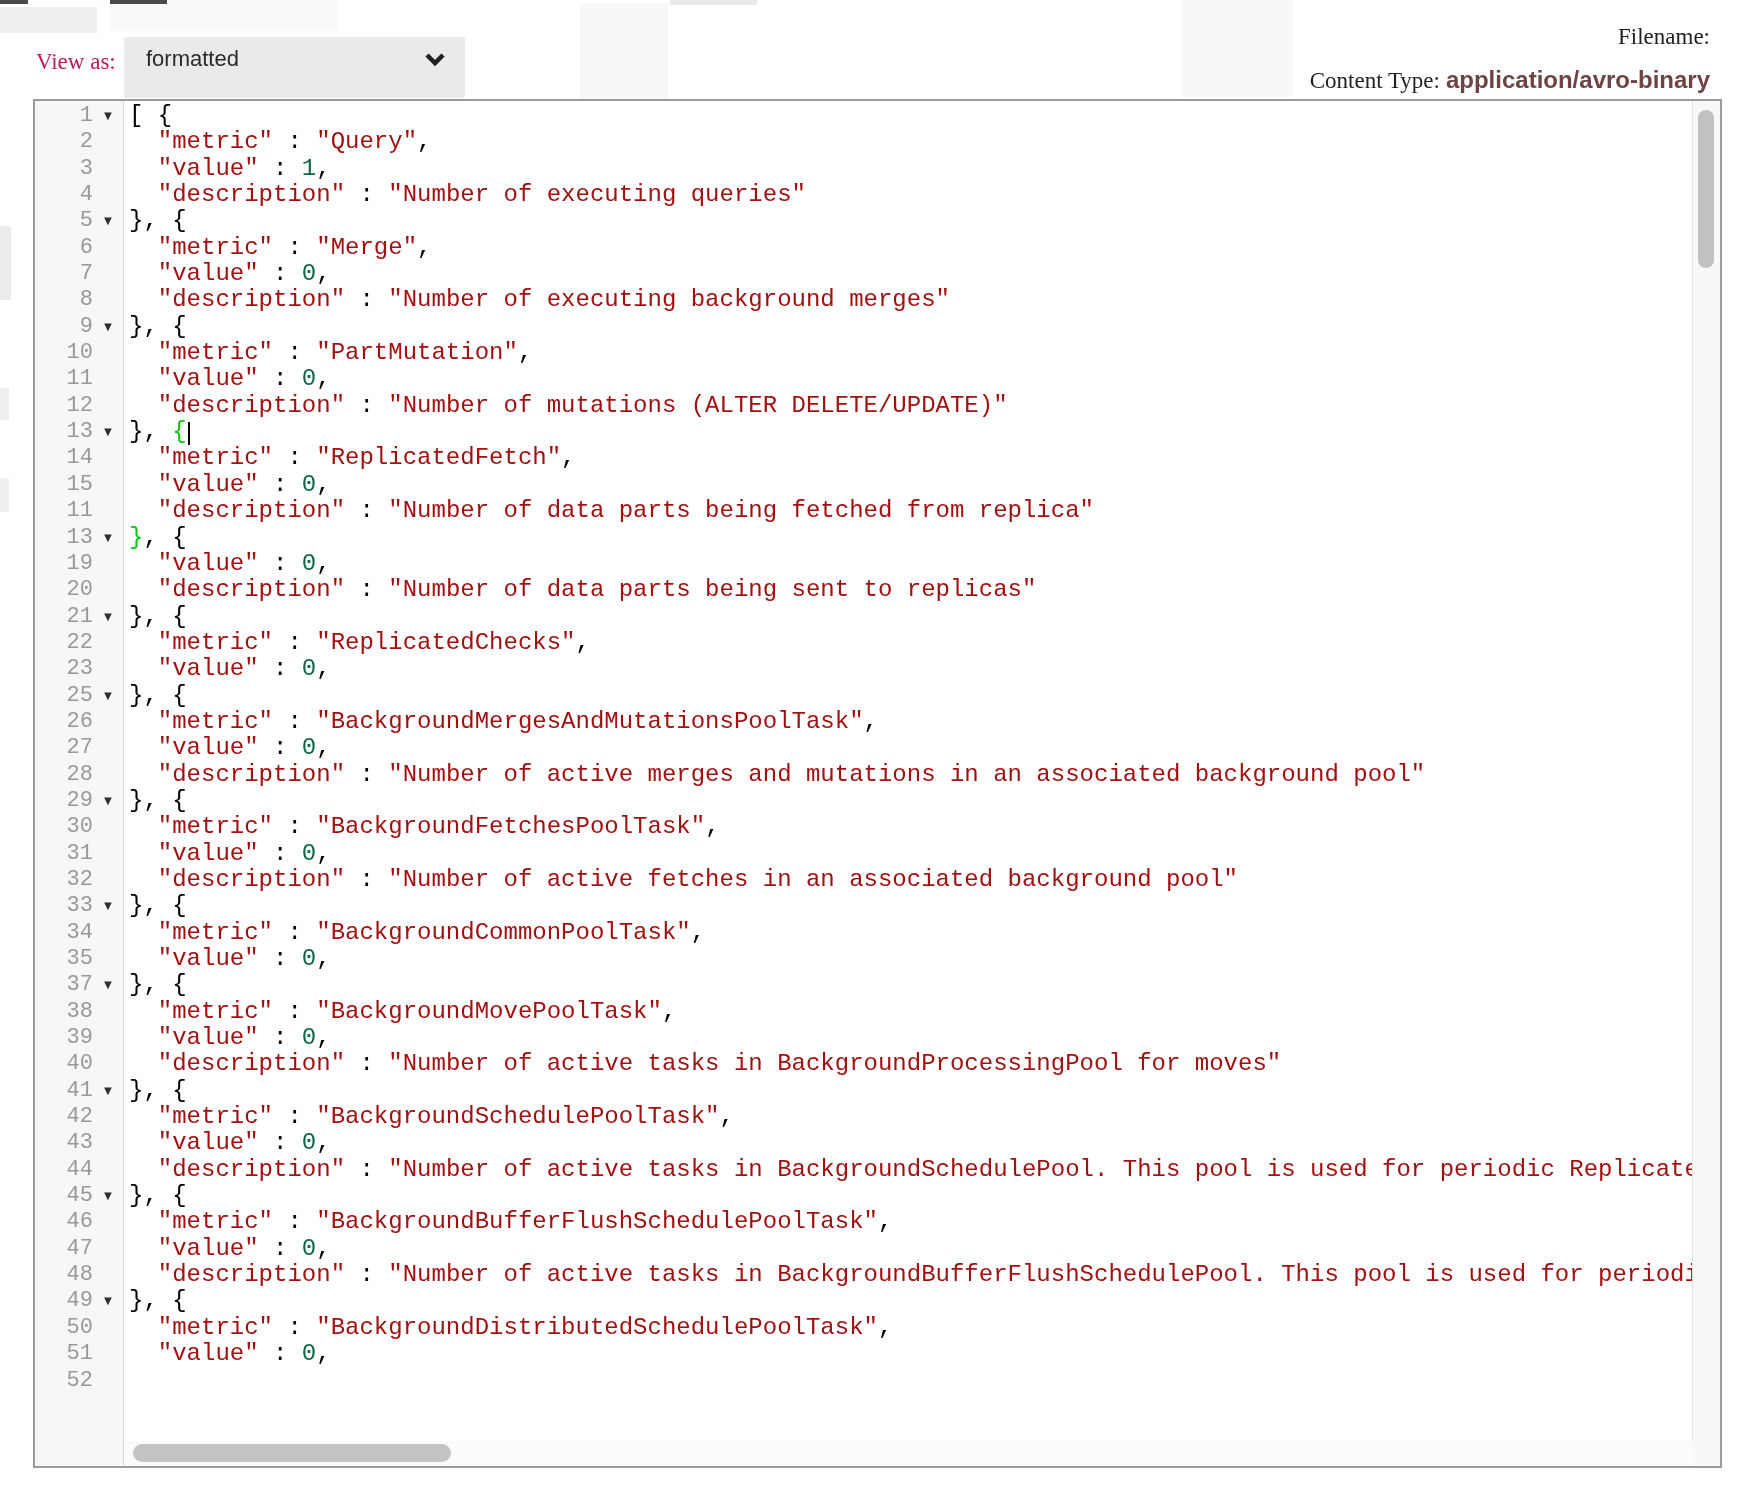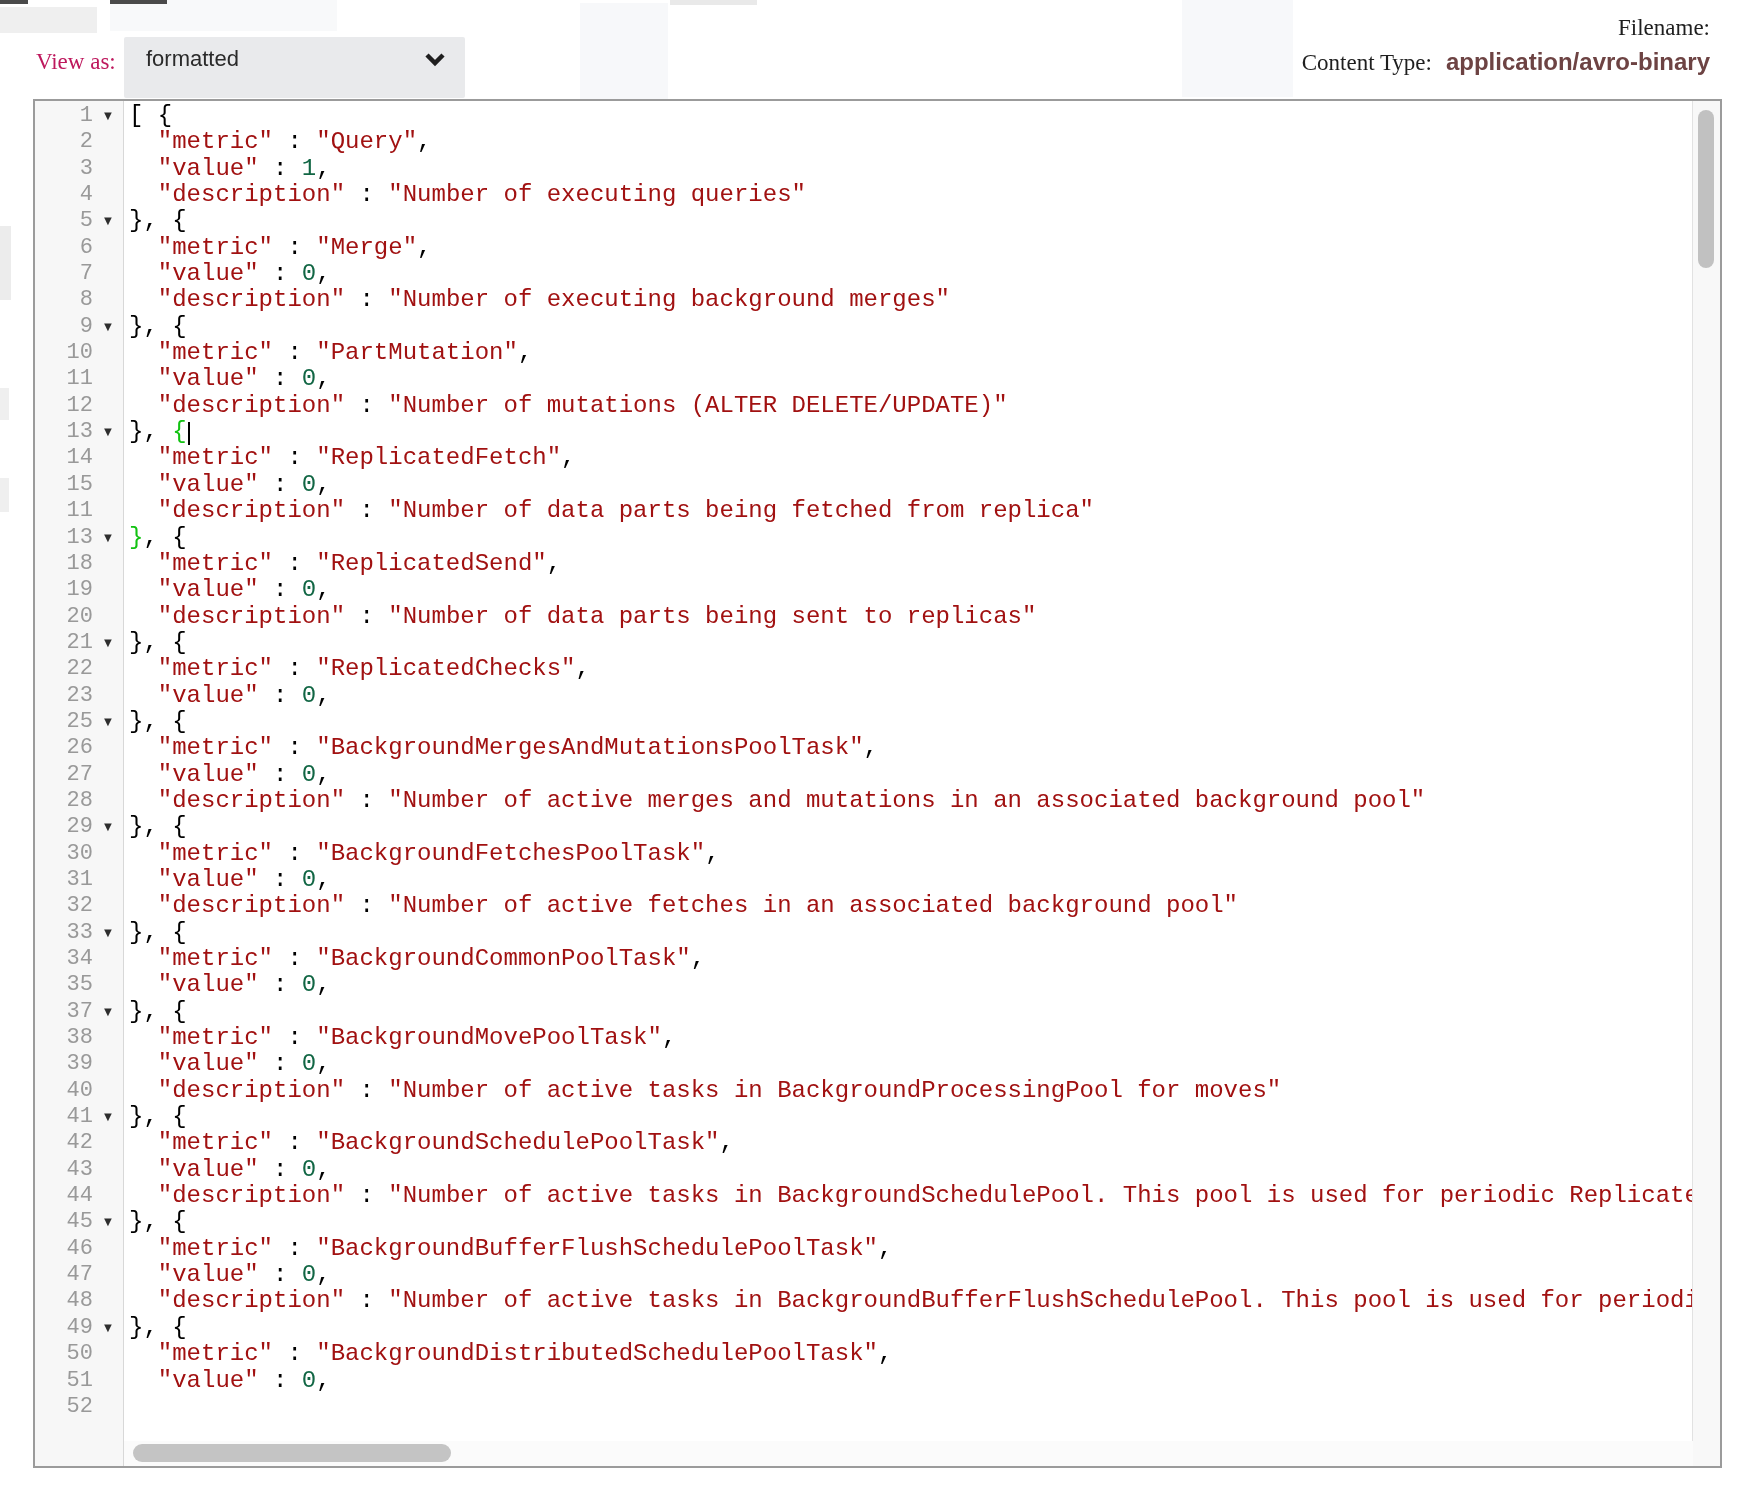--- a/index.html
+++ b/index.html
@@ -21,21 +21,21 @@
   }
   .view-select .sel-text{
     font:22px/26px "Liberation Sans",sans-serif;color:#2a2a2a;flex:1;
   }
   .view-select svg{display:block;}
 
   
   .file-info{
     position:absolute;top:11px;right:52px;text-align:right;
   }
-  .fi-row{height:34px;display:flex;justify-content:flex-end;align-items:baseline;gap:14px;}
+  .fi-row{height:34px;display:flex;justify-content:flex-end;align-items:baseline;gap:6px;margin-top:9px;}
   .fi-label{font:23px/34px "Liberation Serif",serif;color:#1f1f1f;}
   .fi-value{font:bold 24px/34px "Liberation Sans",sans-serif;color:#6d4343;}
 
   
   .editor{
     position:absolute;left:33px;top:99px;width:1689px;height:1369px;
     border:2px solid #9b9b9b;background:#ffffff;box-sizing:border-box;
   }
   .gutter-bg{
     position:absolute;left:0;top:0;bottom:0;width:88px;
@@ -200,25 +200,20 @@
         <span class="ln">11</span>
         <span class="fold"></span>
         <span class="code"><span class="tok-s">  "description"</span><span class="tok-p"> : </span><span class="tok-s">"Number of data parts being fetched from replica"</span></span>
       </div>
       <div class="cm-line">
         <span class="ln">13</span>
         <span class="fold">▼</span>
         <span class="code"><span class="tok-mb">}</span><span class="tok-p">, {</span></span>
       </div>
       <div class="cm-line">
-        <span class="ln">18</span>
-        <span class="fold"></span>
-        <span class="code"><span class="tok-s">  "metric"</span><span class="tok-p"> : </span><span class="tok-s">"ReplicatedSend"</span><span class="tok-p">,</span></span>
-      </div>
-      <div class="cm-line">
         <span class="ln">19</span>
         <span class="fold"></span>
         <span class="code"><span class="tok-s">  "value"</span><span class="tok-p"> : </span><span class="tok-n">0</span><span class="tok-p">,</span></span>
       </div>
       <div class="cm-line">
         <span class="ln">20</span>
         <span class="fold"></span>
         <span class="code"><span class="tok-s">  "description"</span><span class="tok-p"> : </span><span class="tok-s">"Number of data parts being sent to replicas"</span></span>
       </div>
       <div class="cm-line">

